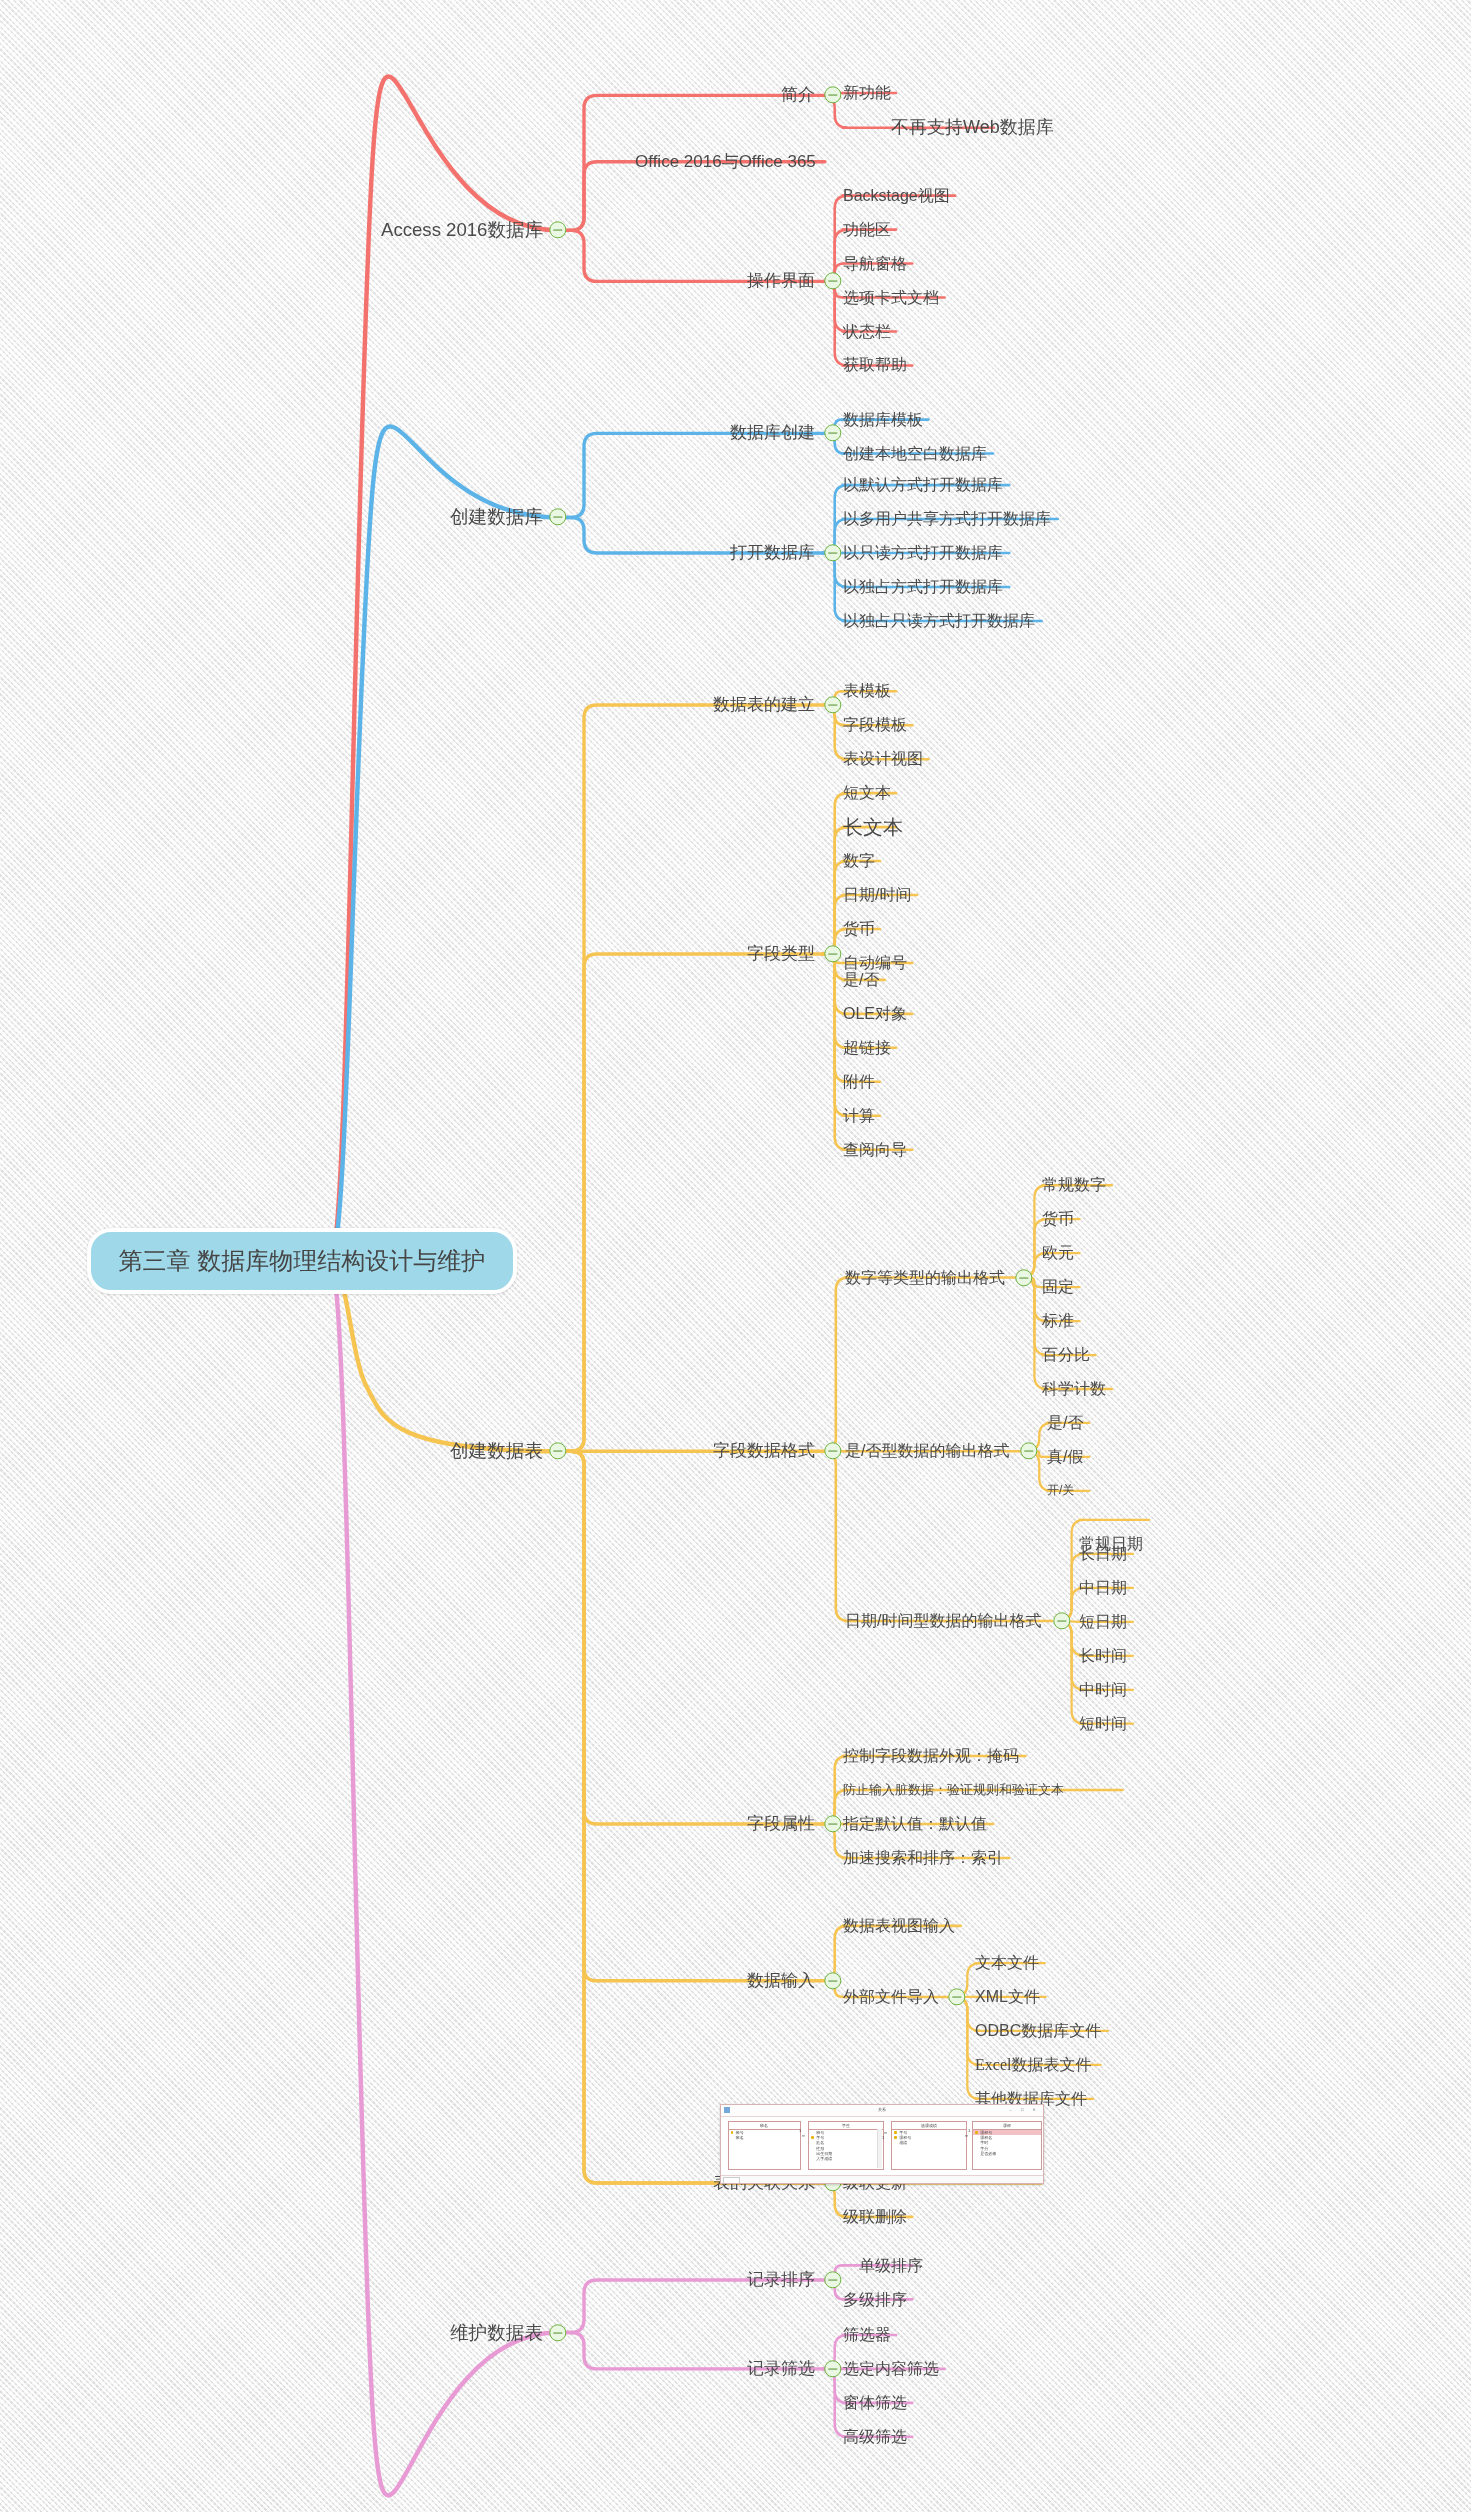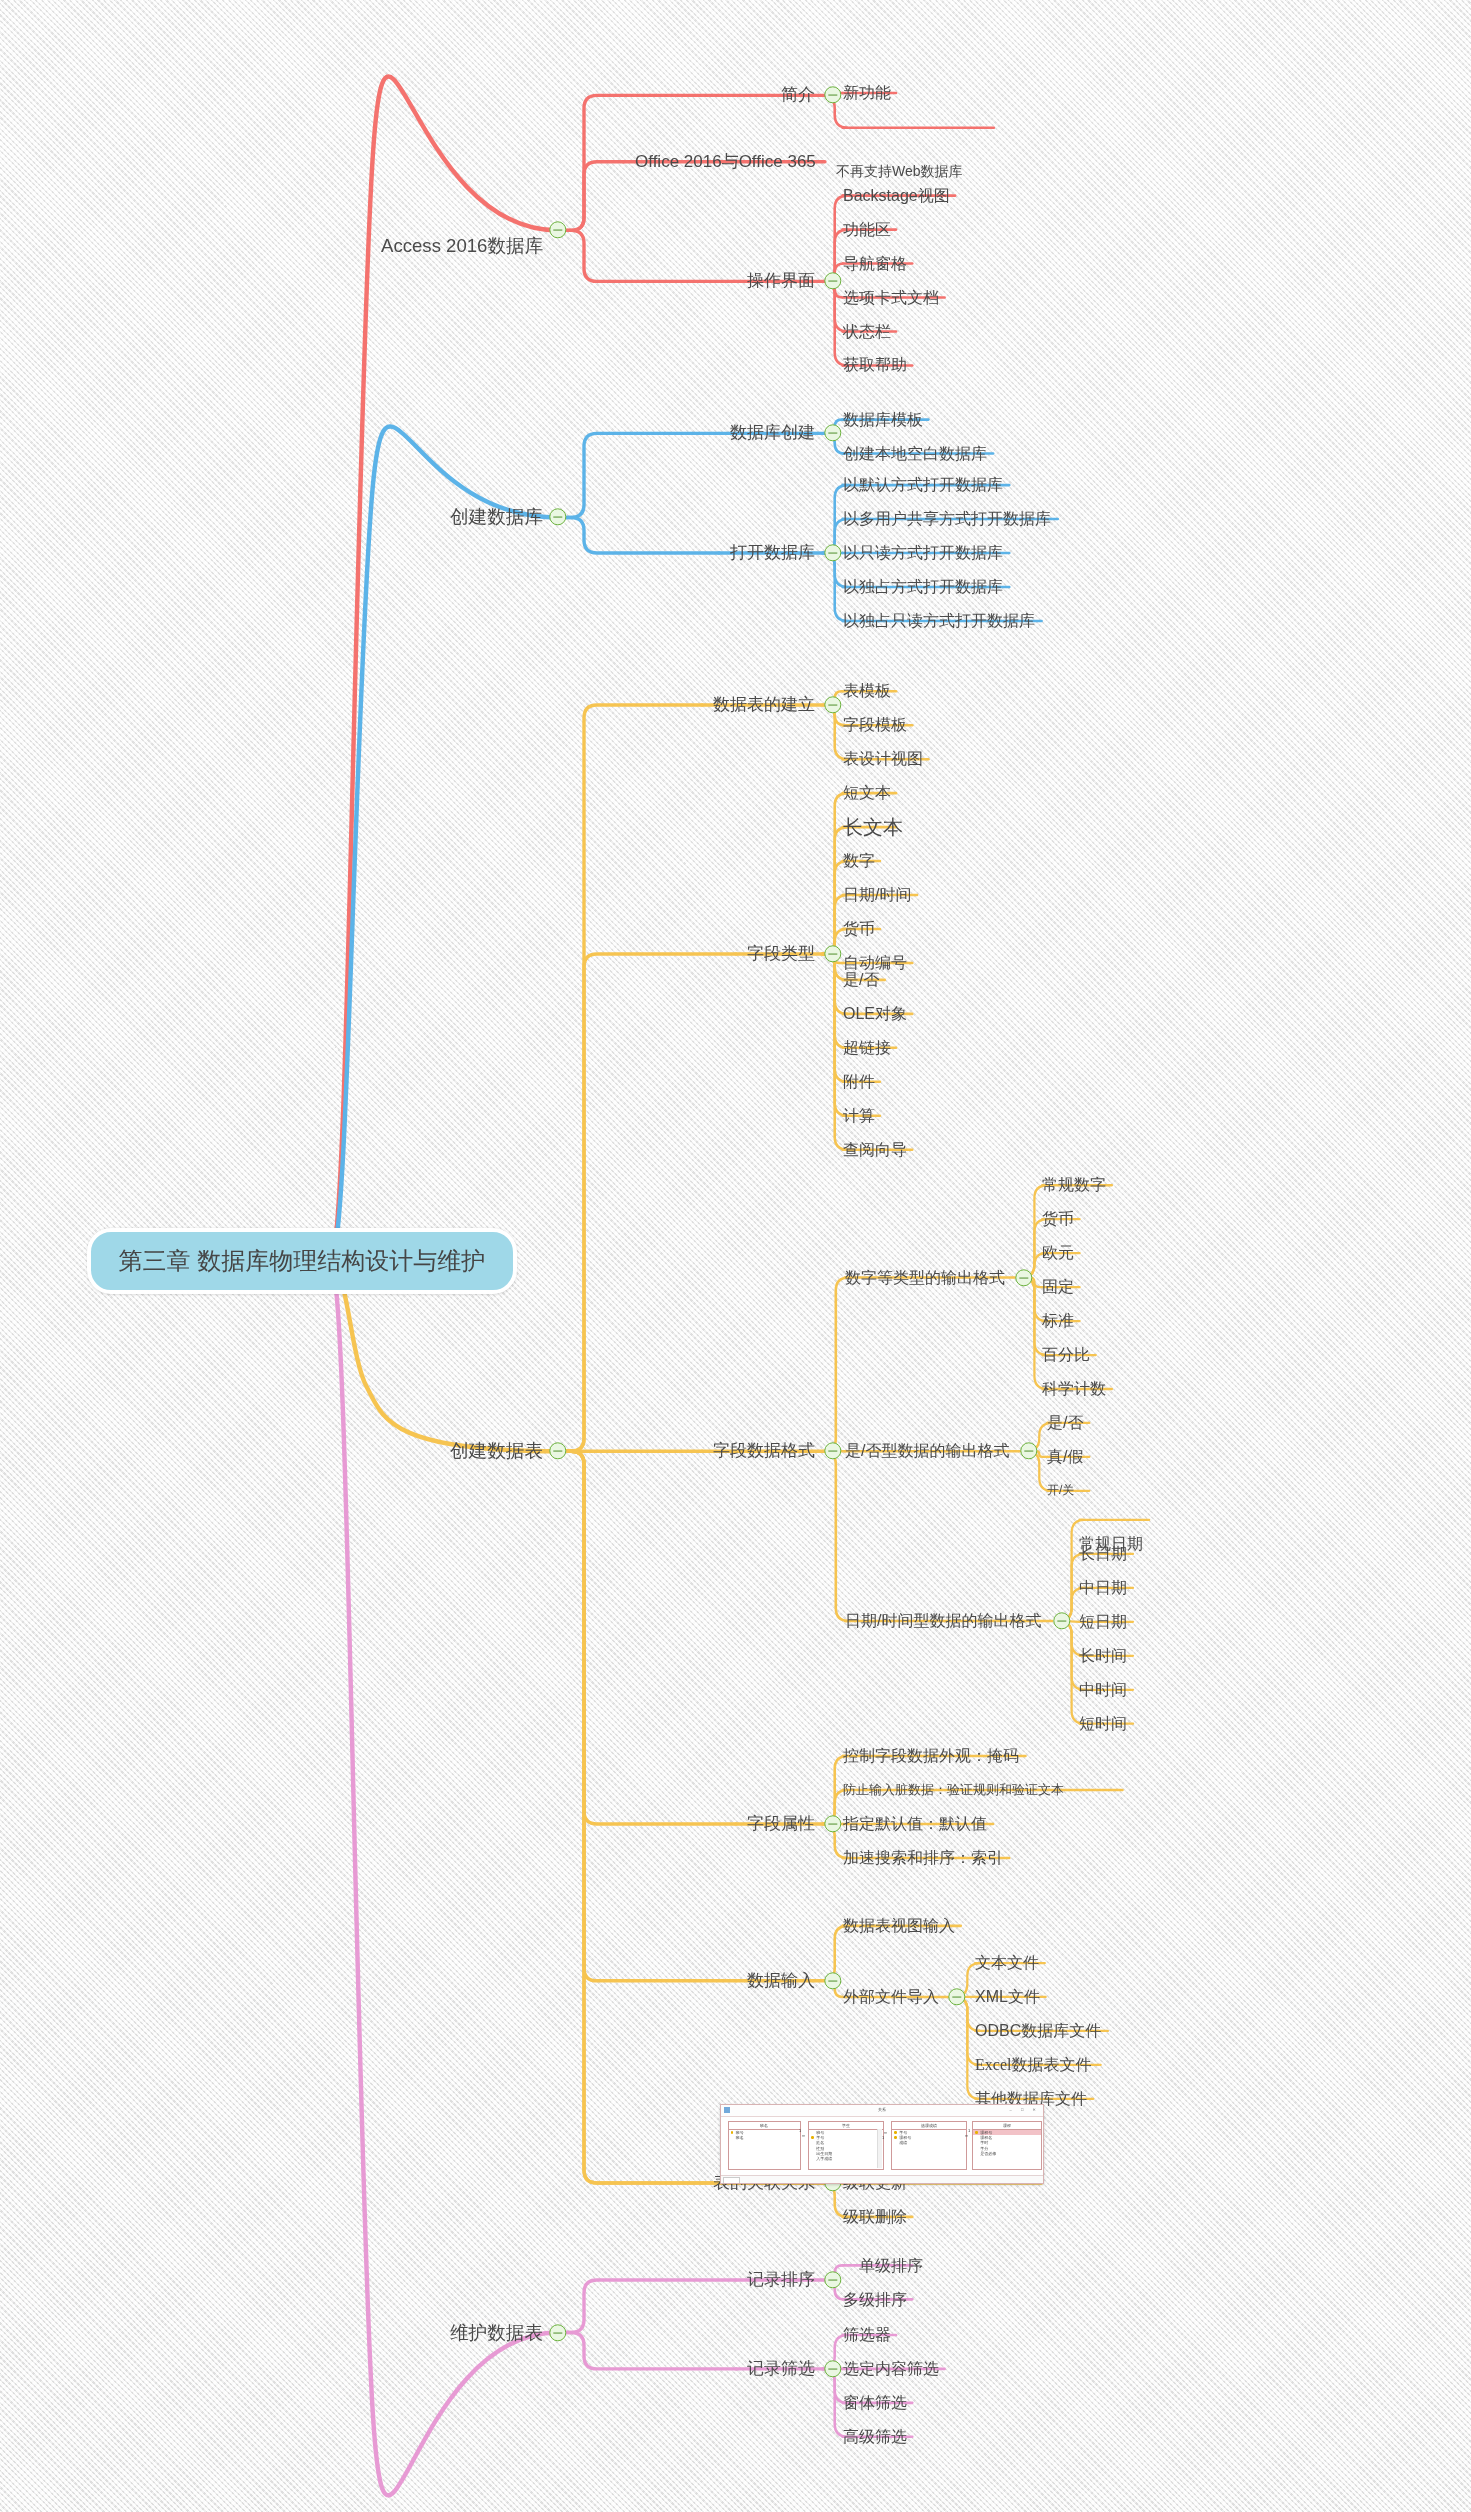--- a/index.html
+++ b/index.html
@@ -237,26 +237,26 @@
       <path d="M1042,2930 L1168,2930" stroke="#e79ad4" stroke-width="3.2" fill="none" stroke-linecap="round"></path>
       <path d="M1024,2930 L1016.0999999999999,2930 Q1032.1,2930 1032.1,2946 L1032.1,2956 Q1032.1,2972 1048.1,2972 L1042,2972" stroke="#e79ad4" stroke-width="3.2" fill="none" stroke-linecap="round"></path>
       <path d="M1042,2972 L1128,2972" stroke="#e79ad4" stroke-width="3.2" fill="none" stroke-linecap="round"></path>
       <path d="M1024,2930 L1016.0999999999999,2930 Q1032.1,2930 1032.1,2946 L1032.1,2998 Q1032.1,3014 1048.1,3014 L1042,3014" stroke="#e79ad4" stroke-width="3.2" fill="none" stroke-linecap="round"></path>
       <path d="M1042,3014 L1128,3014" stroke="#e79ad4" stroke-width="3.2" fill="none" stroke-linecap="round"></path>
       <path d="M700,1795 L706,1795 Q722,1795 722,1811 L722,2684 Q722,2700 738,2700 L888,2700" stroke="#f6c451" stroke-width="4.2" fill="none" stroke-linecap="round"></path>
       <path d="M888,2700 L1288,2700" stroke="#f6c451" stroke-width="4.2" fill="none" stroke-linecap="round"></path>
     </svg>
   <div id="nodes">
       <div class="toggle" style="left: 330px; top: 1261px;"></div>
-      <div class="node lvl1" style="font-size: 18.6px; left: 381px; top: 246px;">Access 2016数据库</div>
+      <div class="node lvl1" style="font-size: 18.6px; left: 381px; top: 230px;">Access 2016数据库</div>
       <div class="toggle" style="left: 558px; top: 230px;"></div>
       <div class="node lvl2" style="font-size: 17px; left: 781px; top: 95px;">简介</div>
       <div class="toggle" style="left: 833px; top: 95px;"></div>
       <div class="node lvl3" style="font-size: 16px; left: 843px; top: 93px;">新功能</div>
-      <div class="node lvl3" style="font-size: 14px; left: 836px; top: 128px; margin-top: 44px;">不再支持Web数据库</div>
+      <div class="node lvl3" style="font-size: 18px; left: 891px; top: 128px;">不再支持Web数据库</div>
       <div class="node lvl2" style="font-size: 17px; left: 635px; top: 162px;">Office 2016与Office 365</div>
       <div class="node lvl2" style="font-size: 17px; left: 747px; top: 281px;">操作界面</div>
       <div class="toggle" style="left: 833px; top: 281px;"></div>
       <div class="node lvl3" style="font-size: 16px; left: 843px; top: 196px;">Backstage视图</div>
       <div class="node lvl3" style="font-size: 16px; left: 843px; top: 230px;">功能区</div>
       <div class="node lvl3" style="font-size: 16px; left: 843px; top: 264px;">导航窗格</div>
       <div class="node lvl3" style="font-size: 16px; left: 843px; top: 298px;">选项卡式文档</div>
       <div class="node lvl3" style="font-size: 16px; left: 843px; top: 332px;">状态栏</div>
       <div class="node lvl3" style="font-size: 16px; left: 843px; top: 365px;">获取帮助</div>
       <div class="node lvl1" style="font-size: 18.6px; left: 450px; top: 517px;">创建数据库</div>

